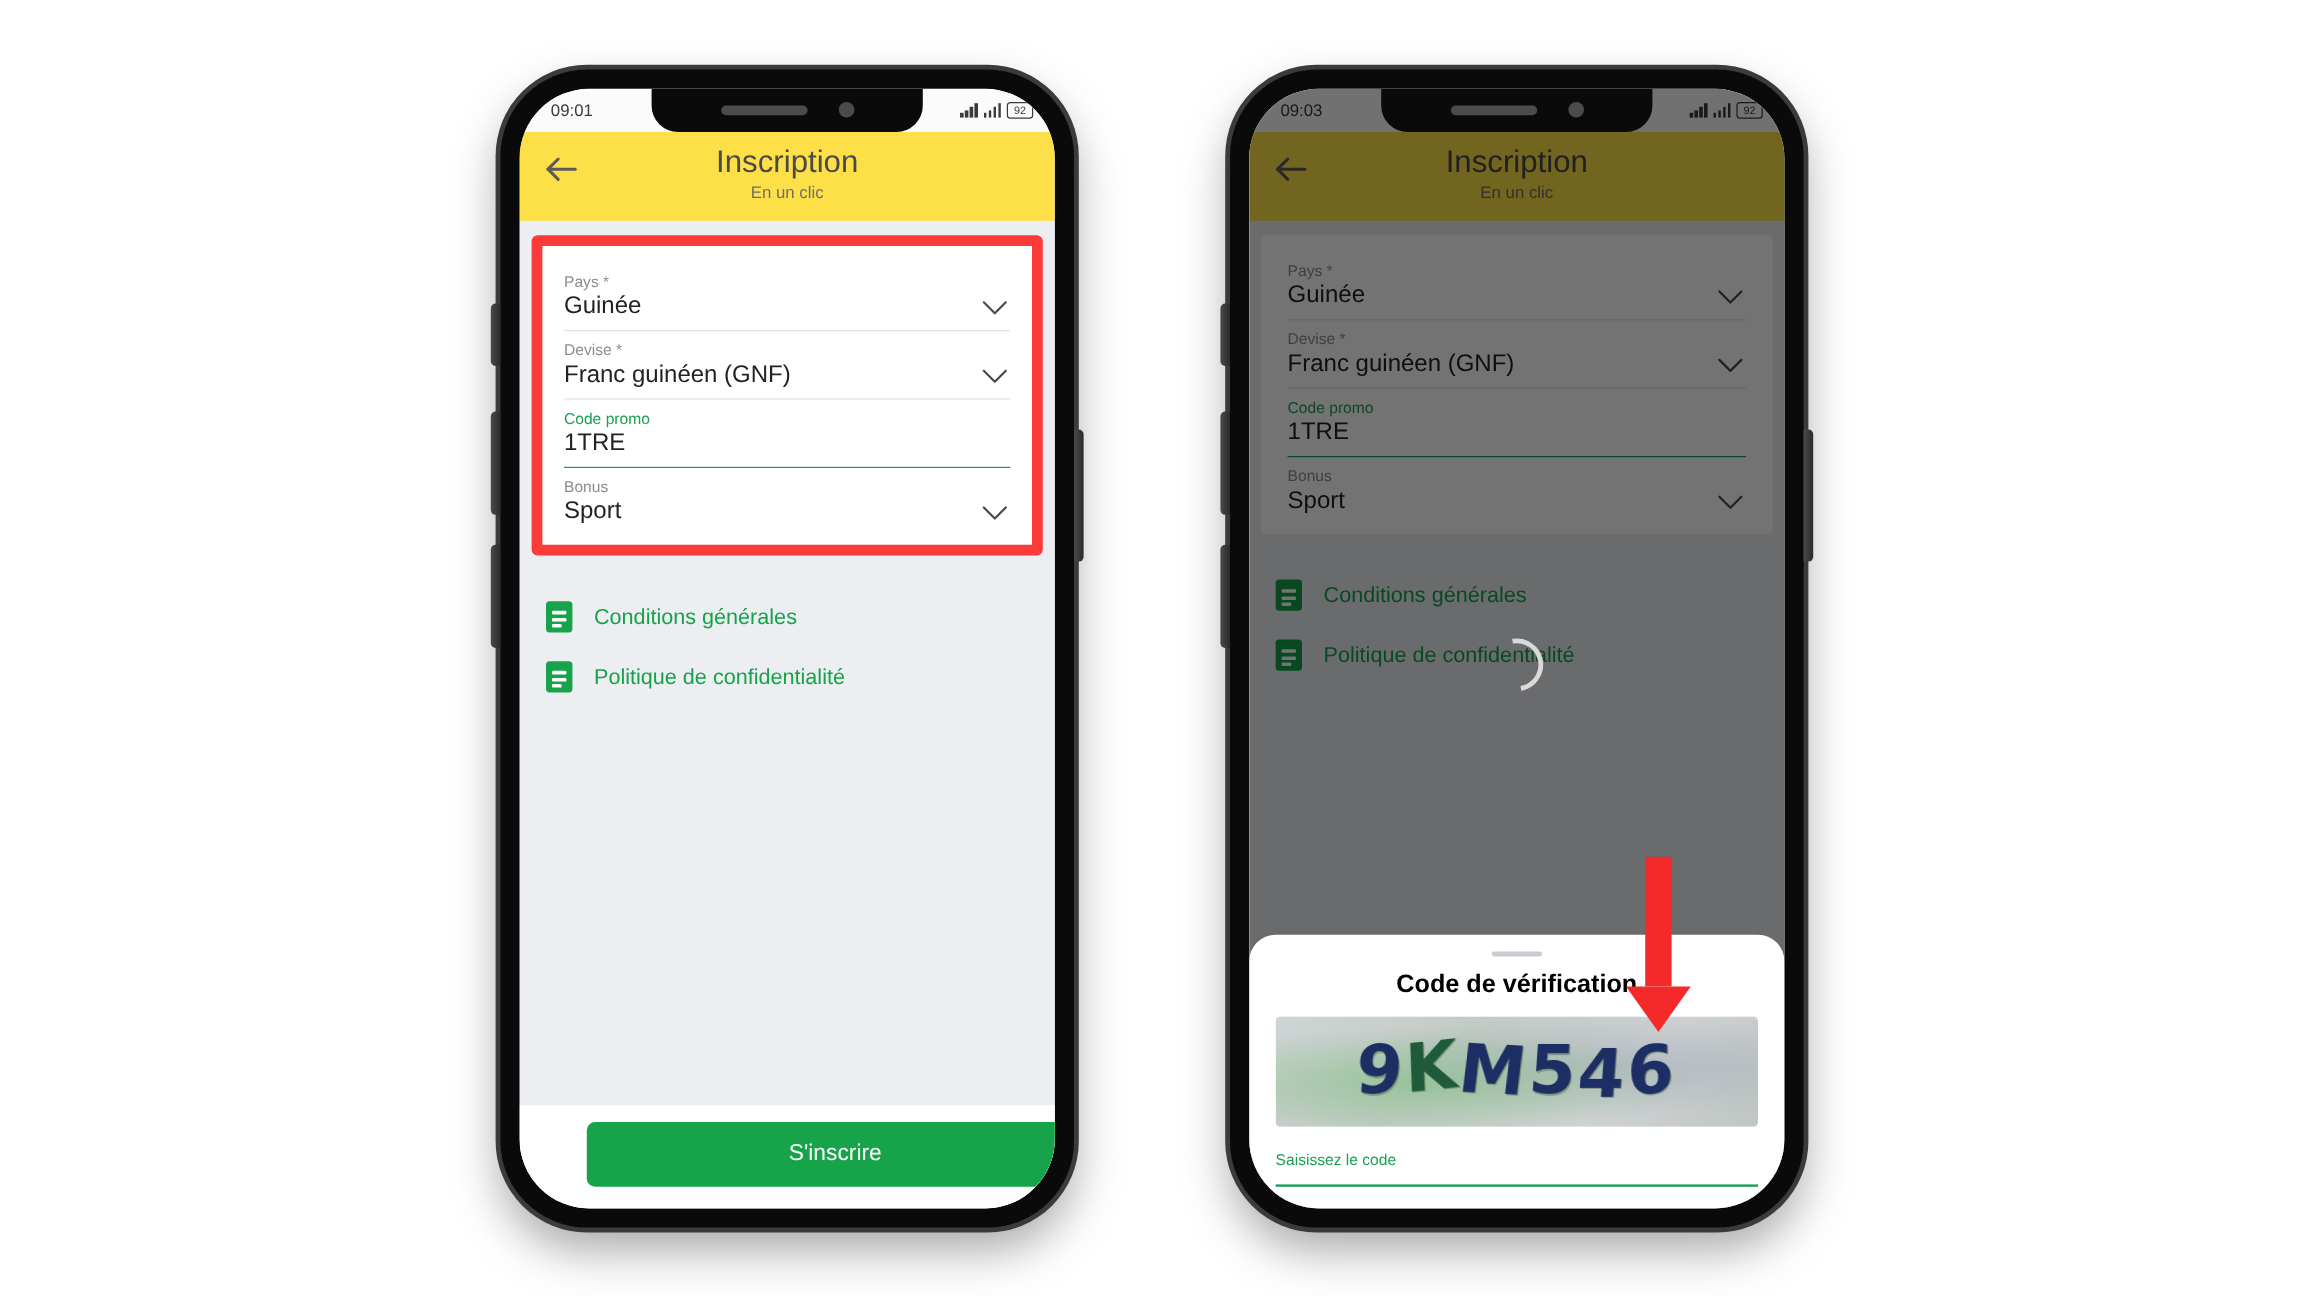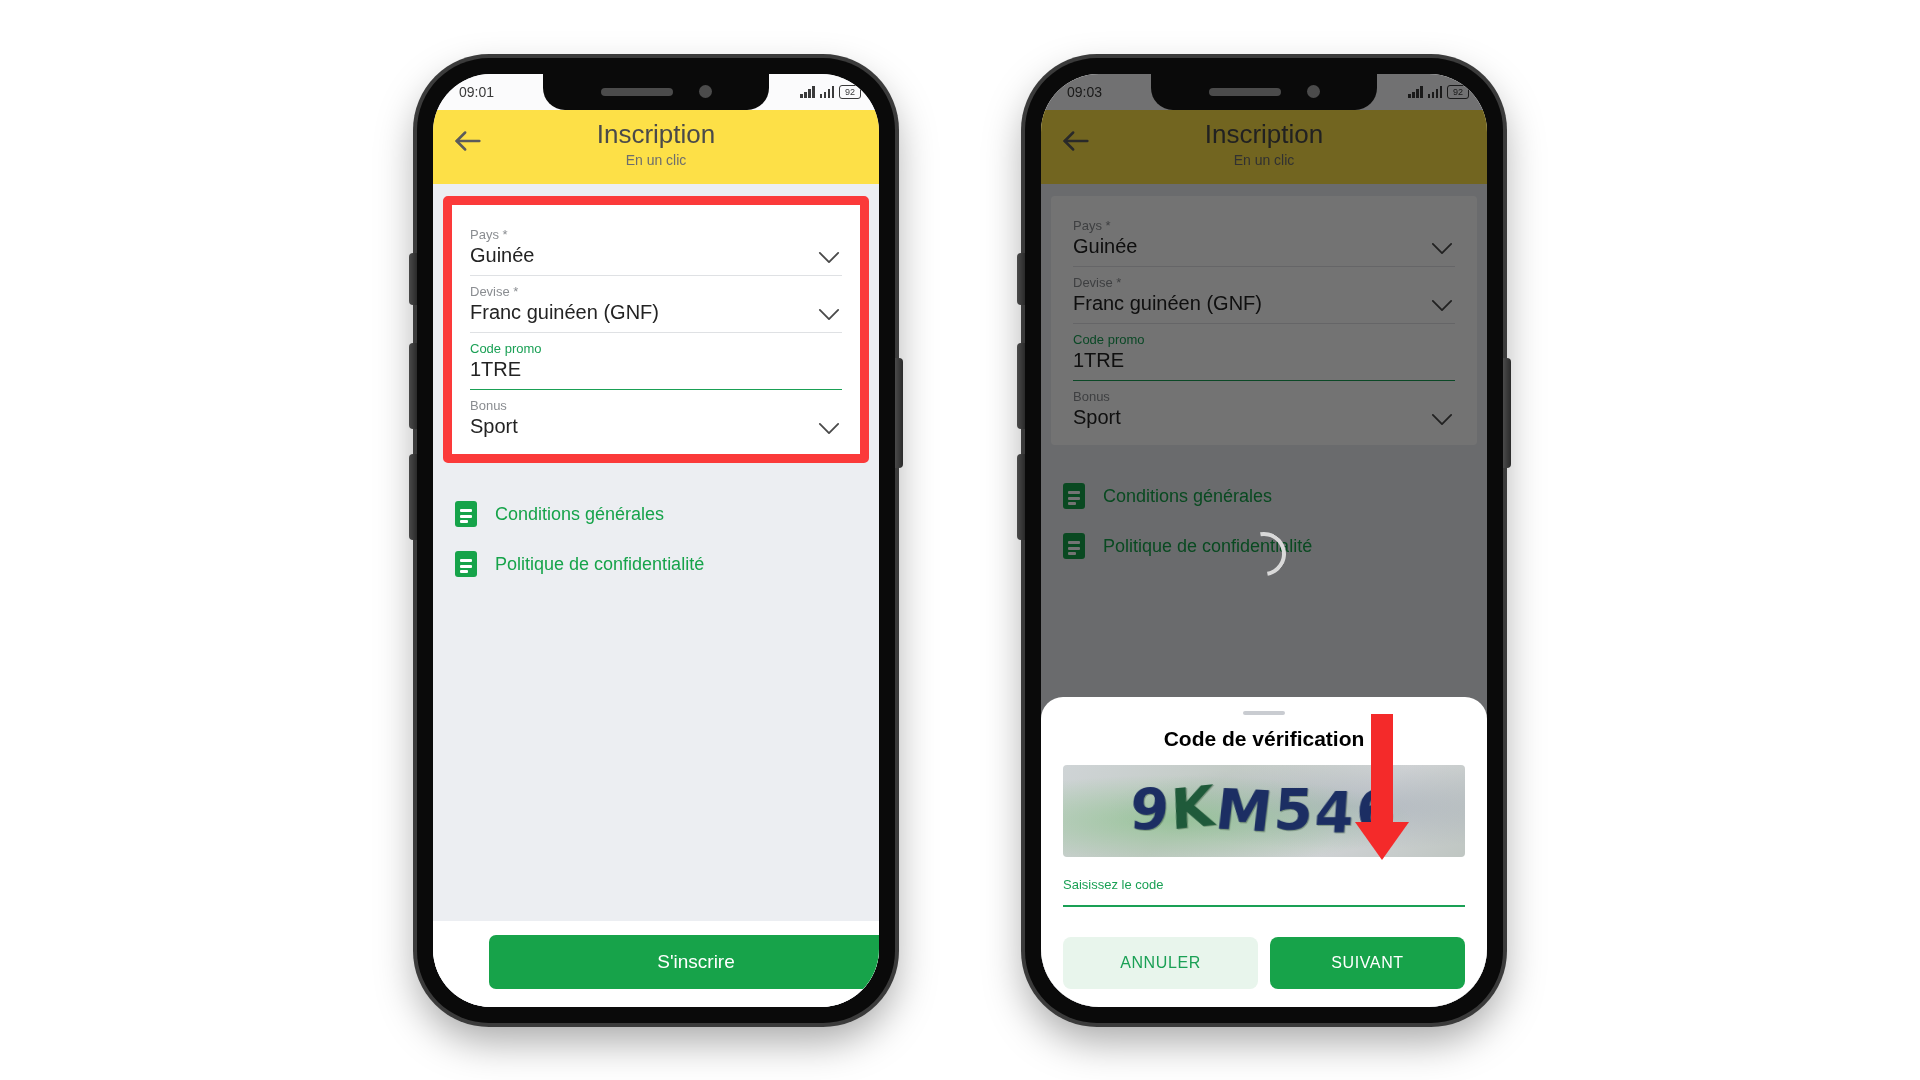--- a/index.html
+++ b/index.html
@@ -613,24 +613,20 @@
         <div class="captcha">
           <div class="code">
             <span>9</span><span>K</span><span>M</span><span>5</span><span>4</span><span>6</span>
           </div>
         </div>
 
         <div class="sheet-field">
           <div class="lbl">Saisissez le code</div>
         </div>
 
-        <div class="sheet-actions">
-          <button class="btn-ghost">ANNULER</button>
-          <button class="btn-next">SUIVANT</button>
-        </div>
       </div>
 
       <div class="arrow-down">
         <div class="stem"></div>
         <div class="head"></div>
       </div>
     </div>
   </div>
 
 </div>

